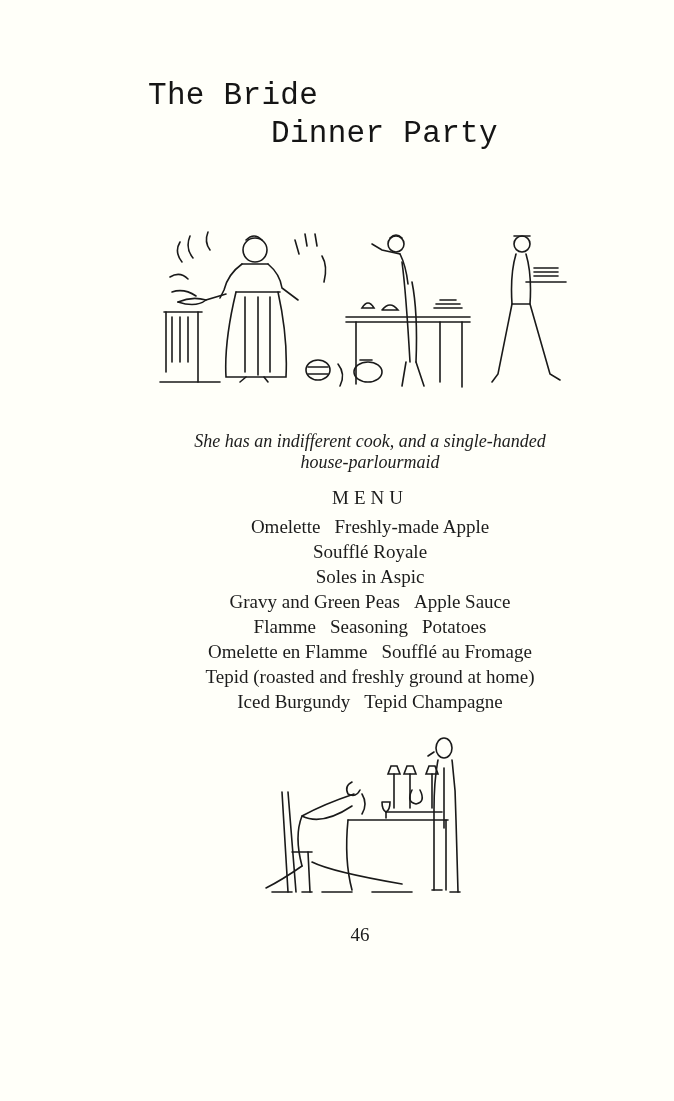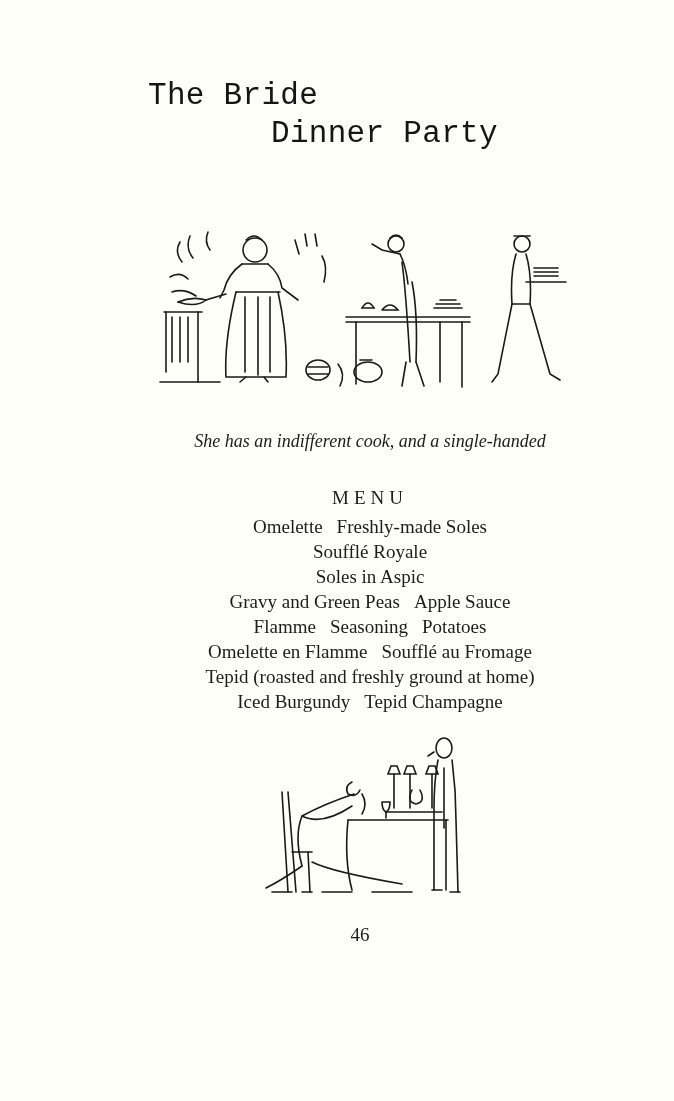--- a/index.html
+++ b/index.html
@@ -145,26 +145,27 @@
       <path d="M376 60 h40"></path>
         <path d="M384 54 h24"></path>
         <path d="M384 50 h24"></path>
         <path d="M384 46 h24"></path>
     </g>
   </svg>
 </div>
 
 <div class="caption">
   <div>She has an indifferent cook, and a single-handed</div>
+  <div>house-parlourmaid</div>
 </div>
 
 <div class="menu-heading">MENU</div>
 
 <ul class="menu-list">
-  <li><span>Omelette</span><span class="gap"></span><span>Freshly-made Soles</span></li>
+  <li><span>Omelette</span><span class="gap"></span><span>Freshly-made Apple</span></li>
   <li><span>Soufflé Royale</span></li>
   <li><span>Soles in Aspic</span></li>
   <li><span>Gravy and Green Peas</span><span class="gap"></span><span>Apple Sauce</span></li>
   <li><span>Flamme</span><span class="gap"></span><span>Seasoning</span><span class="gap"></span><span>Potatoes</span></li>
   <li><span>Omelette en Flamme</span><span class="gap"></span><span>Soufflé au Fromage</span></li>
   <li><span>Tepid (roasted and freshly ground at home)</span></li>
   <li><span>Iced Burgundy</span><span class="gap"></span><span>Tepid Champagne</span></li>
 </ul>
 
 <div class="illus-bottom">

